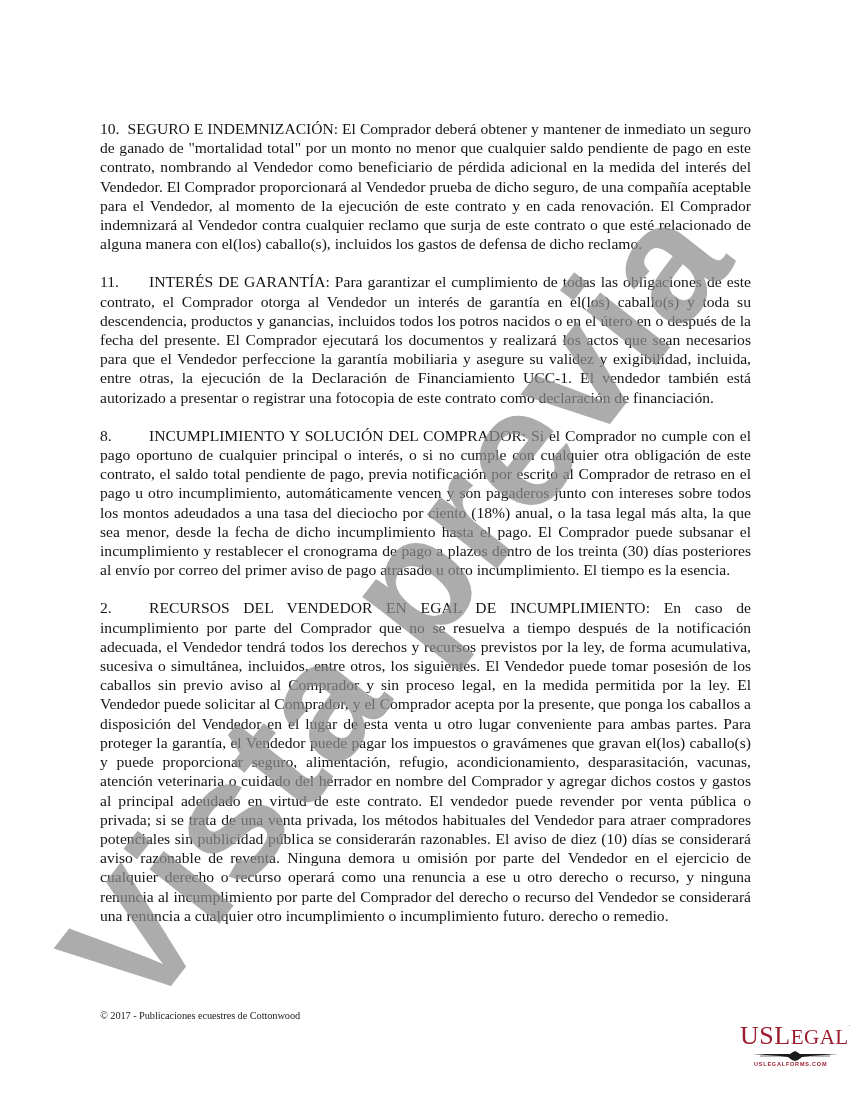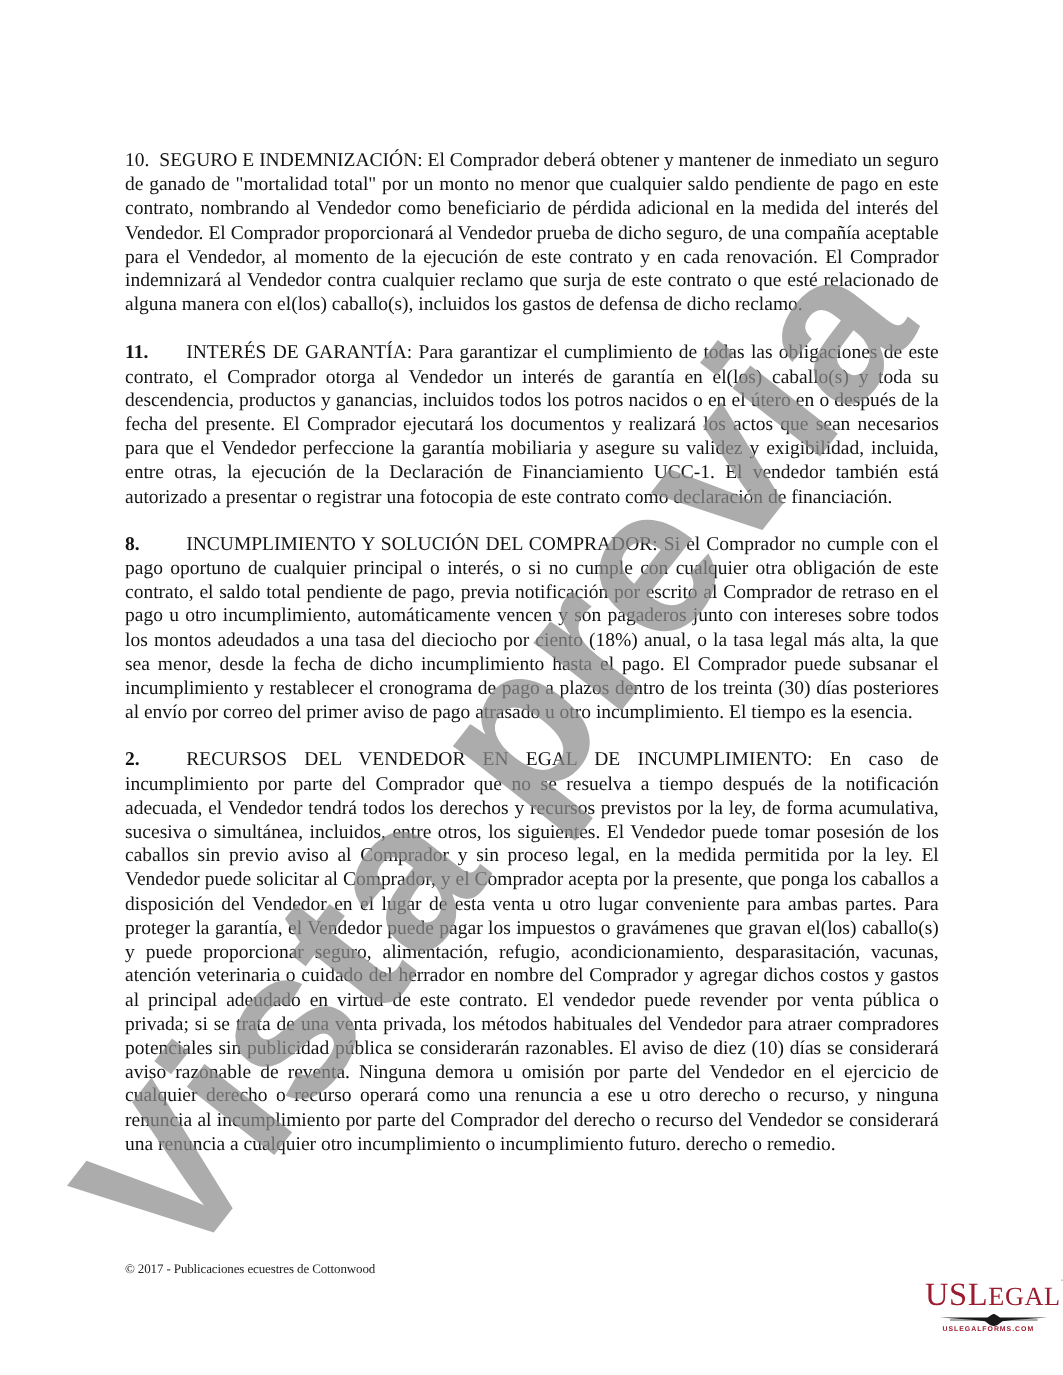--- a/index.html
+++ b/index.html
@@ -5,21 +5,21 @@
   html, body { margin: 0; padding: 0; background: #ffffff; }
   body { width: 850px; height: 1100px; position: relative; overflow: hidden; }
   .page { position: absolute; left: 0; top: 0; width: 850px; height: 1100px; background: #ffffff; }
   .content {
     position: absolute; left: 100px; top: 119px; width: 651px;
     font-family: "Liberation Serif", "DejaVu Serif", serif;
     font-size: 15.6px; line-height: 19.2px; color: #141414;
   }
   .para { margin: 0 0 19px 0; text-align: justify; text-justify: inter-word; }
   .para .num { display: inline-block; }
-  .para.tabbed .num { width: 49px; font-weight: bold; }
+  .para.tabbed .num { width: 49px; }
   .para.plain .num { margin-right: 4px; }
   .footer-text {
     position: absolute; left: 100px; top: 1010px;
     font-family: "Liberation Serif", "DejaVu Serif", serif;
     font-size: 10.4px; color: #222222; letter-spacing: -0.1px;
   }
   .logo { position: absolute; left: 732px; top: 1022px; width: 125px; height: 50px; }
   .logo-word {
     position: absolute; left: 8px; top: 0; font-family: "Liberation Serif", "DejaVu Serif", serif;
     color: #9b1c2e; font-size: 26px; line-height: 28px; letter-spacing: 0.5px; white-space: nowrap;

